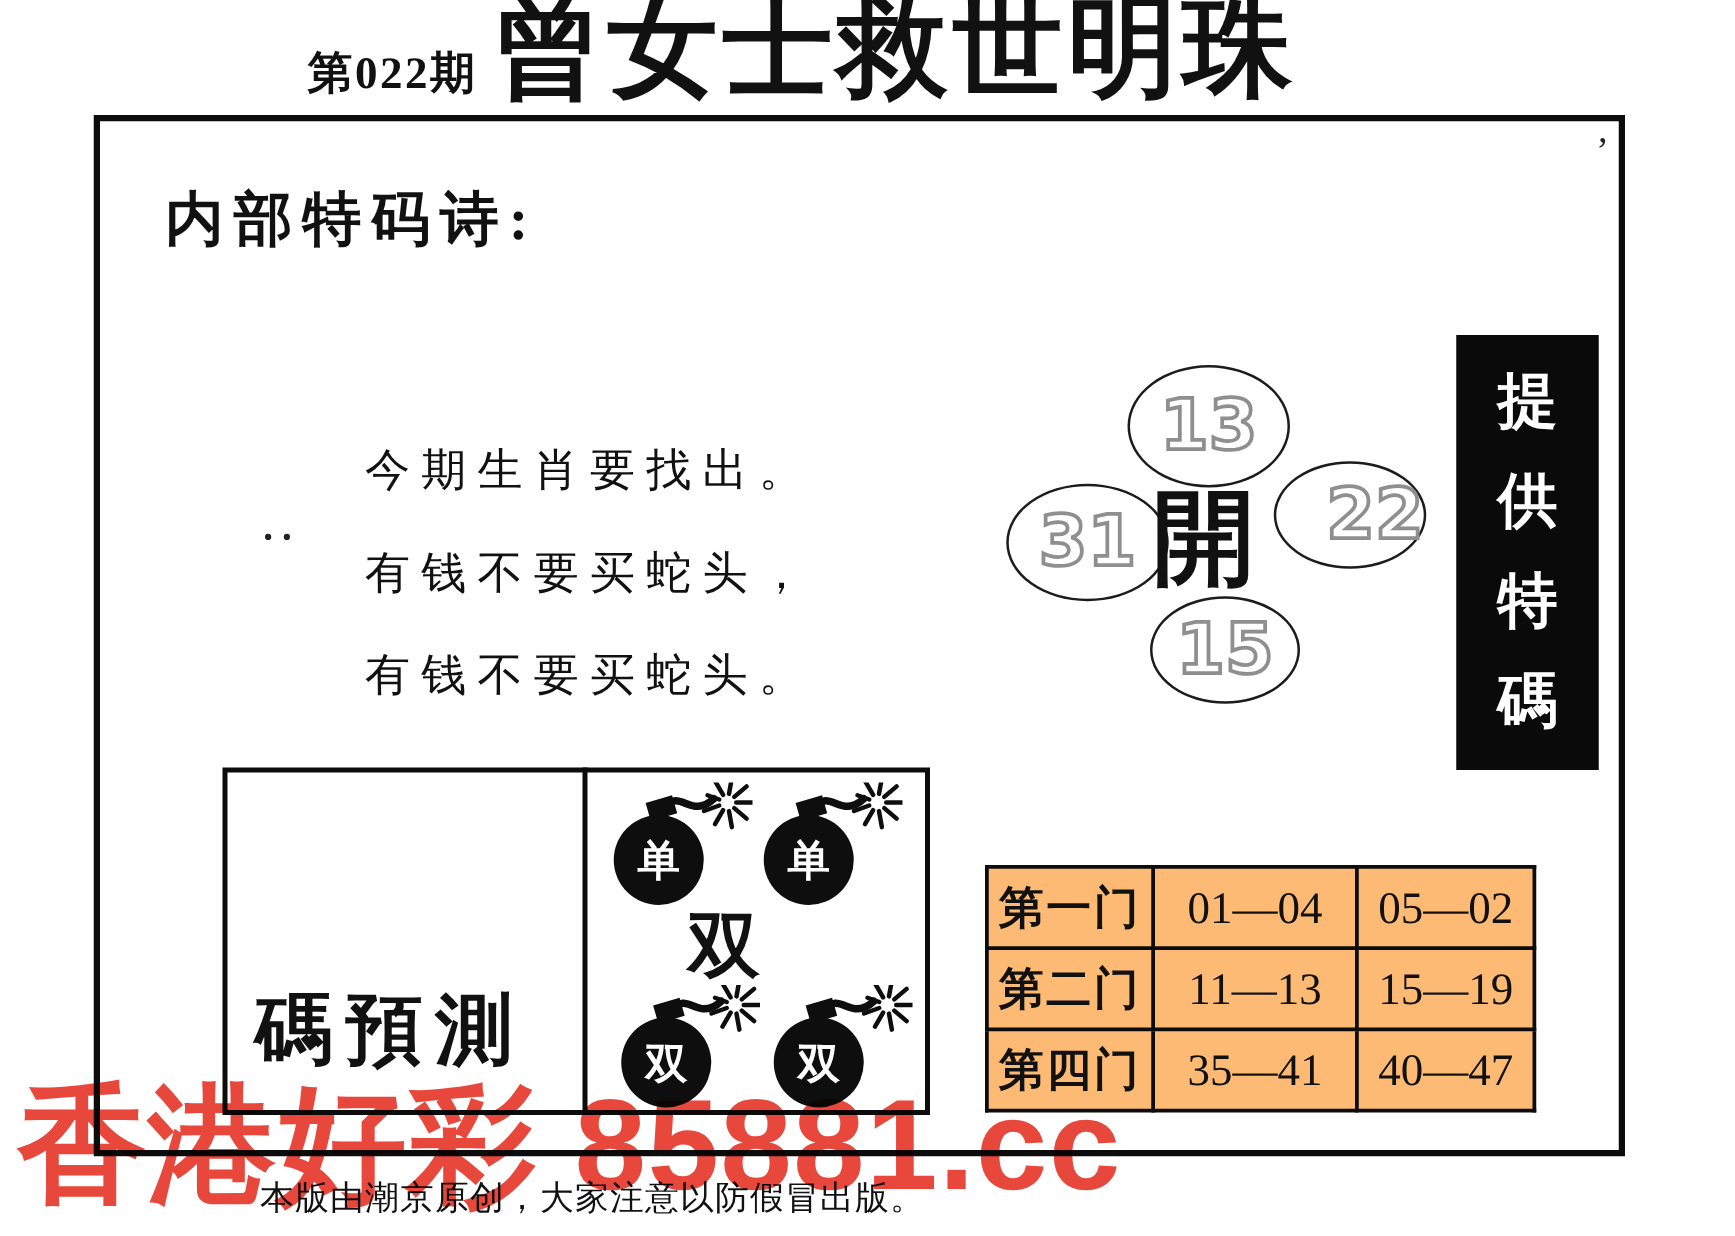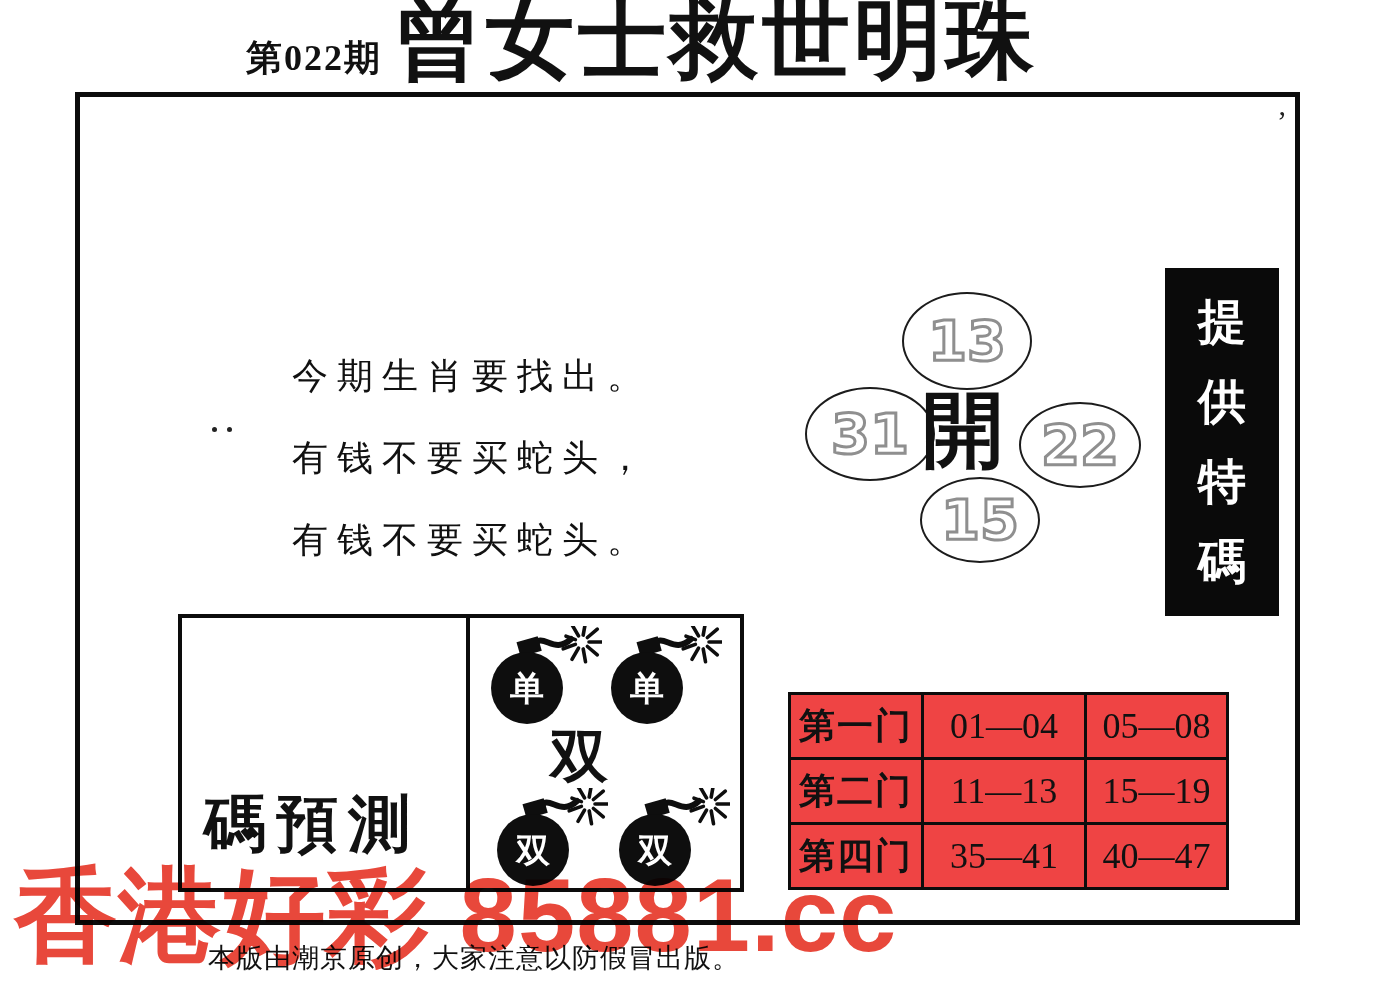--- a/index.html
+++ b/index.html
@@ -25,21 +25,21 @@
   .speck.s1{left:202px;top:427px;}
   .speck.s2{left:217px;top:427px;}
   .corner-mark{left:1267px;top:104px;font-size:30px;color:#222;}
 
   
   .bubble{border:2px solid #1c1c1c;border-radius:50%;display:flex;align-items:center;justify-content:center;}
   .bubble span{font-size:56px;font-weight:bold;font-family:"DejaVu Sans","Liberation Sans",sans-serif;
                color:#9a9a9a;-webkit-text-fill-color:#ffffff;-webkit-text-stroke:3px #8f8f8f;line-height:1;}
   .bub-top{left:892px;top:292px;width:126px;height:94px;}
   .bub-left{left:795px;top:387px;width:126px;height:90px;}
-  .bub-right{left:1009px;top:402px;width:118px;height:82px;}
+  .bub-right{left:1009px;top:369px;width:118px;height:82px;justify-content:flex-end;}
   .bub-bottom{left:910px;top:477px;width:116px;height:82px;}
   .open-char{left:912px;top:390px;font-size:82px;font-weight:900;line-height:1;}
 
   
   .banner{left:1155px;top:268px;width:114px;height:348px;background:#0a0a0a;
           display:flex;flex-direction:column;align-items:center;justify-content:space-around;padding:14px 0;box-sizing:border-box;}
   .banner span{color:#fff;font-size:48px;font-weight:bold;line-height:1;}
 
   
   .pred-box{left:168px;top:614px;width:558px;height:270px;border:4px solid #0c0c0c;}
@@ -52,21 +52,21 @@
   .bomb .fuse{fill:none;stroke:#0e0e0e;stroke-width:6;stroke-linecap:round;}
   .bomb .spark line{stroke:#0e0e0e;stroke-width:3.6;stroke-linecap:round;}
   .bomb text{fill:#fff;font-size:34px;font-weight:bold;text-anchor:middle;
              font-family:"Liberation Serif","DejaVu Serif",serif;}
   .bomb.b1{left:477px;top:626px;} .bomb.b2{left:597px;top:626px;}
   .bomb.b3{left:483px;top:788px;} .bomb.b4{left:605px;top:788px;}
 
   
   .gate-table{left:778px;top:692px;border-collapse:collapse;table-layout:fixed;}
   .gate-table td{border:3.5px solid #0c0c0c;height:60px;text-align:center;vertical-align:middle;
-                 font-size:36px;background:#ef4444;}
+                 font-size:36px;background:#fdba74;}
   .gate-table td.lbl{width:128px;font-weight:bold;letter-spacing:2px;}
   .gate-table td.r1{width:158px;}
   .gate-table td.r2{width:137px;}
 
   
   .watermark{left:4px;top:848px;font-size:103px;font-weight:900;letter-spacing:1px;white-space:nowrap;
              font-family:"Liberation Sans","DejaVu Sans",sans-serif;color:#e8483b;
              mix-blend-mode:multiply;z-index:60;text-align:center;}
   .footer{left:198px;top:940px;font-size:27px;letter-spacing:1px;white-space:nowrap;z-index:10;text-align:center;}
 </style>
@@ -74,20 +74,21 @@
 <body>
 
 <div class="page">
 
   <div class="abs issue">第022期</div>
   <div class="abs main-title">曾女士救世明珠</div>
 
   <div class="abs main-frame"></div>
   <div class="abs corner-mark">’</div>
 
+  <div class="abs poem-heading">内部特码诗:</div>
   <div class="abs poem-line l1">今期生肖要找出。</div>
   <div class="abs poem-line l2">有钱不要买蛇头，</div>
   <div class="abs poem-line l3">有钱不要买蛇头。</div>
   <div class="abs speck s1"></div>
   <div class="abs speck s2"></div>
 
   <div class="abs bubble bub-top">
     <span>13</span>
   </div>
   <div class="abs bubble bub-left">
@@ -180,21 +181,21 @@
     <rect x="31" y="13" width="22" height="15" transform="rotate(-16 42 20)"></rect>
     <circle cx="40" cy="62" r="36"></circle>
     <text x="40" y="74">双</text>
   </svg>
 
   <table class="abs gate-table">
     <tbody>
       <tr>
         <td class="lbl">第一门</td>
         <td class="r1">01—04</td>
-        <td class="r2">05—08</td>
+        <td class="r2">05—02</td>
       </tr>
       <tr>
         <td class="lbl">第二门</td>
         <td class="r1">11—13</td>
         <td class="r2">15—19</td>
       </tr>
       <tr>
         <td class="lbl">第四门</td>
         <td class="r1">35—41</td>
         <td class="r2">40—47</td>

